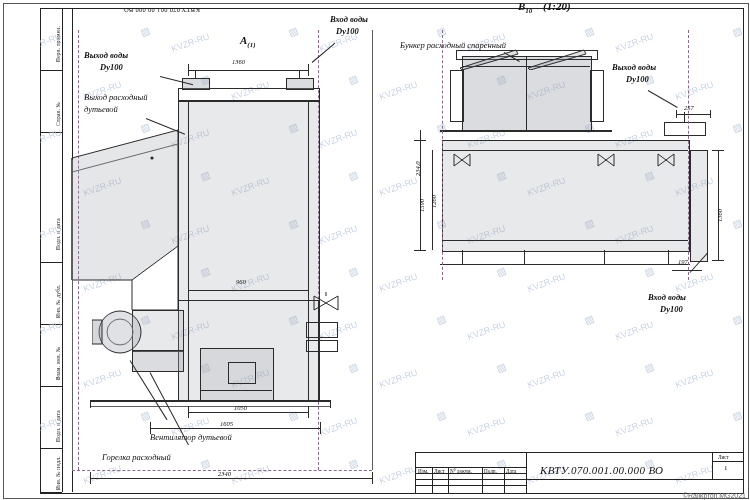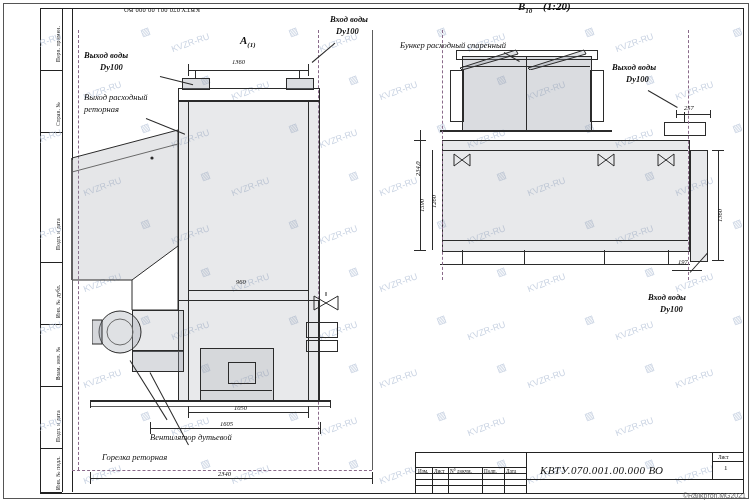--- a/index.html
+++ b/index.html
@@ -203,27 +203,27 @@
 
     <div class="lbl b" style="left:330px;top:14px;">Вход воды</div>
     <div class="lbl b" style="left:336px;top:26px;">Dу100</div>
     <div class="leader" style="left:312px;top:62px;width:30px;transform:rotate(-40deg);"></div>
 
     <div class="lbl b" style="left:84px;top:50px;">Выход воды</div>
     <div class="lbl b" style="left:100px;top:62px;">Dу100</div>
     <div class="leader" style="left:160px;top:76px;width:34px;transform:rotate(14deg);"></div>
 
     <div class="lbl" style="left:84px;top:92px;">Выход расходный</div>
-    <div class="lbl" style="left:84px;top:104px;">реторная</div>
+    <div class="lbl" style="left:84px;top:104px;">дутьевой</div>
     <div class="leader" style="left:146px;top:118px;width:42px;transform:rotate(22deg);"></div>
 
     <div class="lbl" style="left:150px;top:432px;">Вентилятор дутьевой</div>
     <div class="leader" style="left:130px;top:360px;width:70px;transform:rotate(58deg);"></div>
 
-    <div class="lbl" style="left:102px;top:452px;">Горелка реторная</div>
+    <div class="lbl" style="left:102px;top:452px;">Горелка расходный</div>
     <div class="leader" style="left:150px;top:372px;width:82px;transform:rotate(62deg);"></div>
   </div>
 
   <div>
 
     <div class="viewtag" style="left:518px;top:0;">
       <span>B</span><sub>10</sub>
       <span style="font-size:11px;margin-left:8px;">(1:20)</span>
     </div>
 

